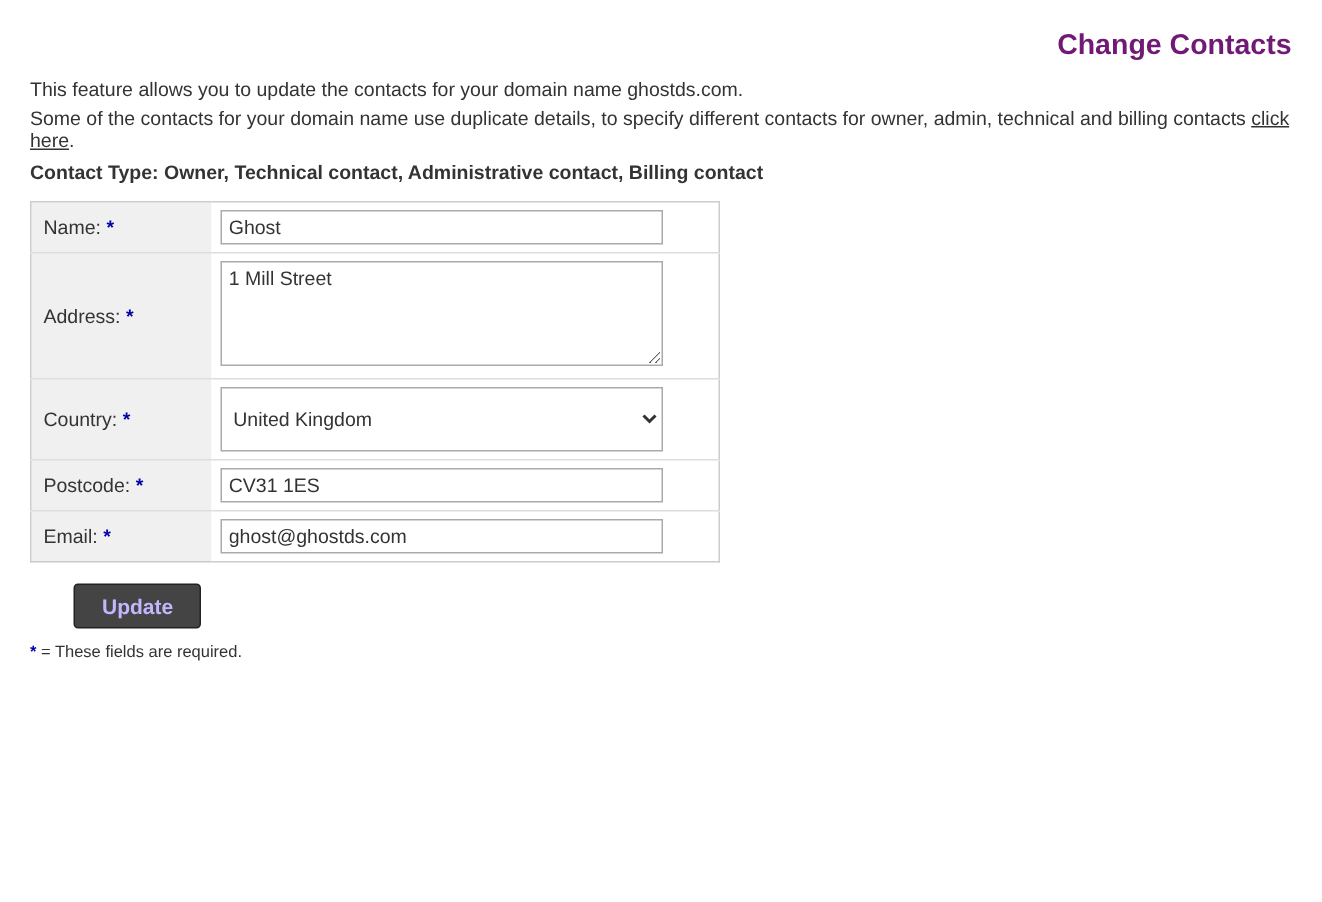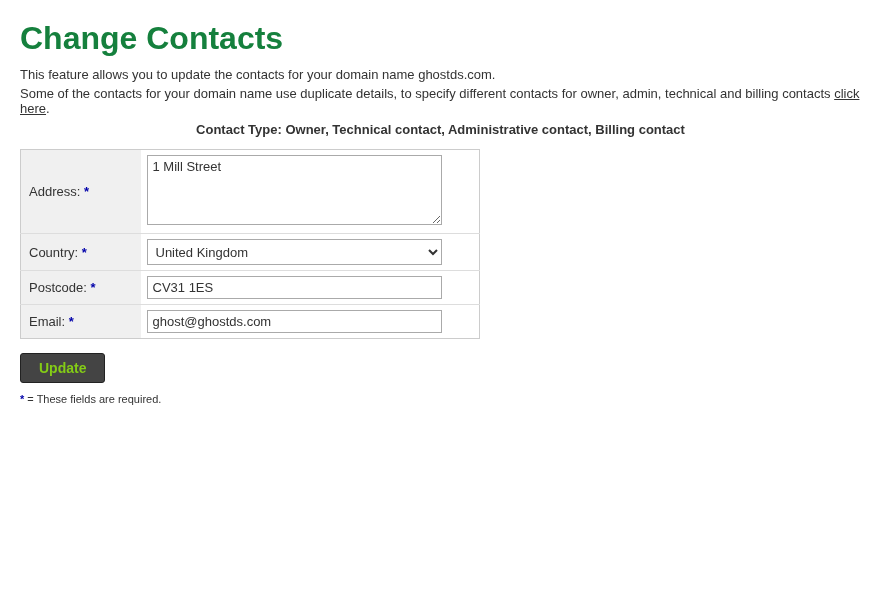--- a/index.html
+++ b/index.html
@@ -4,39 +4,39 @@
   <style>
     * { box-sizing: border-box; margin: 0; padding: 0; }
     body {
       font-family: Arial, Helvetica, sans-serif;
       font-size: 13px;
       color: #333;
       background: #fff;
       padding: 20px 20px;
     }
     h1 {
-      font-size: 32px;
+      font-size: 19px;
       font-weight: bold;
-      color: #15803d;
+      color: #701a75;
       margin-bottom: 10px;
+      text-align: right;
     }
     .intro-text {
       margin-bottom: 4px;
       font-size: 13px;
     }
     .intro-text a {
       color: #333;
       text-decoration: underline;
     }
     .contact-type {
       font-weight: bold;
       font-size: 13px;
       margin-bottom: 12px;
       margin-top: 6px;
-      text-align: center;
     }
     .form-table {
       border-collapse: collapse;
       width: 460px;
       border: 1px solid #ccc;
     }
     .form-table tr {
       border-bottom: 1px solid #ddd;
     }
     .form-table tr:last-child {
@@ -71,32 +71,33 @@
       padding: 3px 5px;
       font-family: Arial, Helvetica, sans-serif;
       background: #fff;
     }
     .form-table textarea {
       height: 70px;
       resize: both;
     }
     .form-table select {
       padding: 2px 4px;
-      height: 26px;
+      height: 43px;
     }
     .update-btn {
       margin-top: 14px;
       background: #444;
-      color: #84cc16;
+      color: #c4b5fd;
       border: 1px solid #222;
       padding: 6px 18px;
       font-size: 14px;
       font-weight: bold;
       cursor: pointer;
       border-radius: 3px;
+      margin-left: 29px;
     }
     .required-note {
       margin-top: 10px;
       font-size: 11px;
       color: #333;
     }
     .required-note .star {
       color: #00a;
       font-weight: bold;
     }
@@ -109,20 +110,28 @@
 <h1>Change Contacts</h1>
 
 <p class="intro-text">This feature allows you to update the contacts for your domain name ghostds.com.</p>
 <p class="intro-text">
   <span>Some of the contacts for your domain name use duplicate details, to specify different contacts for owner, admin, technical and billing contacts </span><a href="#">click here</a><span>.</span>
 </p>
 <p class="contact-type">Contact Type: Owner, Technical contact, Administrative contact, Billing contact</p>
 
 <table class="form-table">
   <tbody>
+      <tr>
+    <td class="label-cell">
+      <span>Name:</span> <span class="required-star">*</span>
+    </td>
+    <td class="input-cell">
+      <input type="text" value="Ghost" style="">
+    </td>
+  </tr>
   <tr>
     <td class="label-cell">
       <span>Address:</span> <span class="required-star">*</span>
     </td>
     <td class="input-cell">
       <textarea style="">1 Mill Street</textarea>
     </td>
   </tr>
   <tr>
     <td class="label-cell">

